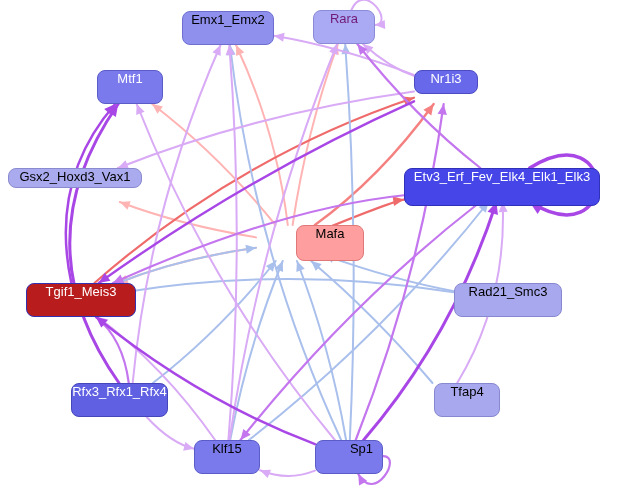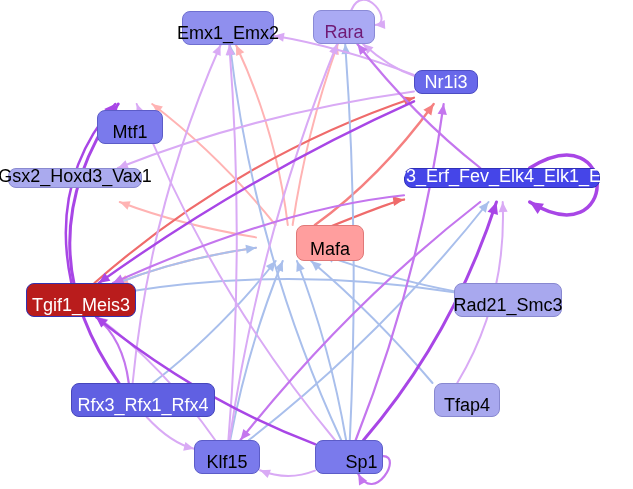--- a/index.html
+++ b/index.html
@@ -8,24 +8,24 @@
     width: 633px;
     height: 489px;
     background: #ffffff;
     overflow: hidden;
     font-family: "Liberation Sans", sans-serif;
   }
   .canvas svg { position: absolute; left: 0; top: 0; }
   .node {
     position: absolute;
     display: flex;
-    align-items: flex-end;
+    align-items: flex-start;
     justify-content: center;
     border-radius: 8px;
-    font-size: 18px;
+    font-size: 13px;
     box-sizing: border-box;
     white-space: nowrap;
     cursor: pointer;
     user-select: none;
   }
   .node span { pointer-events: none; }
 </style>
 </head>
 <body>
 
@@ -116,42 +116,42 @@
       <path d="M 315 444.1374699117411 Q 199.44 400.42 96.06632144991038 317" fill="none" stroke="#a846e6" stroke-width="2.4" stroke-linecap="round"></path>
       <path d="M 96.06632144991038 317 L 101.39383455309489 327.595640808153 L 107.54822803990608 319.9691448362472 Z" fill="#a846e6"></path>
     </svg>
   <div>
       <div class="node" style="left: 182px; top: 11px; width: 92px; height: 34px; background: rgb(143, 143, 238); border: 1px solid rgb(111, 111, 208); color: rgb(0, 0, 0);">
         <span>Emx1_Emx2</span>
       </div>
       <div class="node" style="left: 313px; top: 10px; width: 62px; height: 34px; background: rgb(170, 170, 244); border: 1px solid rgb(138, 138, 214); color: #701a75;">
         <span>Rara</span>
       </div>
-      <div class="node" style="left: 97px; top: 70px; width: 66px; height: 34px; background: rgb(122, 122, 236); border: 1px solid rgb(92, 92, 200); color: #000000; margin-top: 40px;">
+      <div class="node" style="left: 97px; top: 70px; width: 66px; height: 34px; background: rgb(122, 122, 236); border: 1px solid rgb(92, 92, 200); color: #ffffff;">
         <span>Mtf1</span>
       </div>
       <div class="node" style="left: 414px; top: 70px; width: 64px; height: 24px; background: rgb(104, 104, 234); border: 1px solid rgb(76, 76, 194); color: rgb(255, 255, 255);">
         <span>Nr1i3</span>
       </div>
       <div class="node" style="left: 8px; top: 168px; width: 134px; height: 20px; background: rgb(170, 170, 238); border: 1px solid rgb(138, 138, 208); color: rgb(0, 0, 0);">
         <span>Gsx2_Hoxd3_Vax1</span>
       </div>
-      <div class="node" style="left: 404px; top: 168px; width: 196px; height: 20px; background: rgb(69, 69, 232); border: 1px solid rgb(48, 48, 184); color: rgb(255, 255, 255);">
+      <div class="node" style="left: 404px; top: 168px; width: 196px; height: 38px; background: rgb(69, 69, 232); border: 1px solid rgb(48, 48, 184); color: rgb(255, 255, 255);">
         <span>Etv3_Erf_Fev_Elk4_Elk1_Elk3</span>
       </div>
       <div class="node" style="left: 256px; top: 225px; width: 68px; height: 36px; background: rgb(255, 158, 158); border: 1px solid rgb(224, 120, 120); color: rgb(0, 0, 0); margin-left: 40px;">
         <span>Mafa</span>
       </div>
       <div class="node" style="left: 26px; top: 283px; width: 110px; height: 34px; background: #b91c1c; border: 1px solid rgb(50, 50, 176); color: rgb(255, 255, 255);">
         <span>Tgif1_Meis3</span>
       </div>
       <div class="node" style="left: 454px; top: 283px; width: 108px; height: 34px; background: rgb(168, 168, 238); border: 1px solid rgb(136, 136, 208); color: rgb(0, 0, 0);">
         <span>Rad21_Smc3</span>
       </div>
-      <div class="node" style="left: 71px; top: 383px; width: 144px; height: 34px; background: rgb(96, 96, 226); border: 1px solid rgb(70, 70, 188); color: rgb(255, 255, 255);">
+      <div class="node" style="left: 71px; top: 383px; width: 97px; height: 34px; background: rgb(96, 96, 226); border: 1px solid rgb(70, 70, 188); color: rgb(255, 255, 255);">
         <span>Rfx3_Rfx1_Rfx4</span>
       </div>
       <div class="node" style="left: 414px; top: 383px; width: 66px; height: 34px; background: rgb(168, 168, 238); border: 1px solid rgb(136, 136, 208); color: rgb(0, 0, 0); margin-left: 20px;">
         <span>Tfap4</span>
       </div>
       <div class="node" style="left: 194px; top: 440px; width: 66px; height: 34px; background: rgb(122, 122, 236); border: 1px solid rgb(92, 92, 200); color: rgb(0, 0, 0);">
         <span>Klf15</span>
       </div>
       <div class="node" style="left: 315px; top: 440px; width: 68px; height: 34px; background: rgb(122, 122, 236); border: 1px solid rgb(92, 92, 200); color: rgb(0, 0, 0); padding-left: 25px;">
         <span>Sp1</span>

